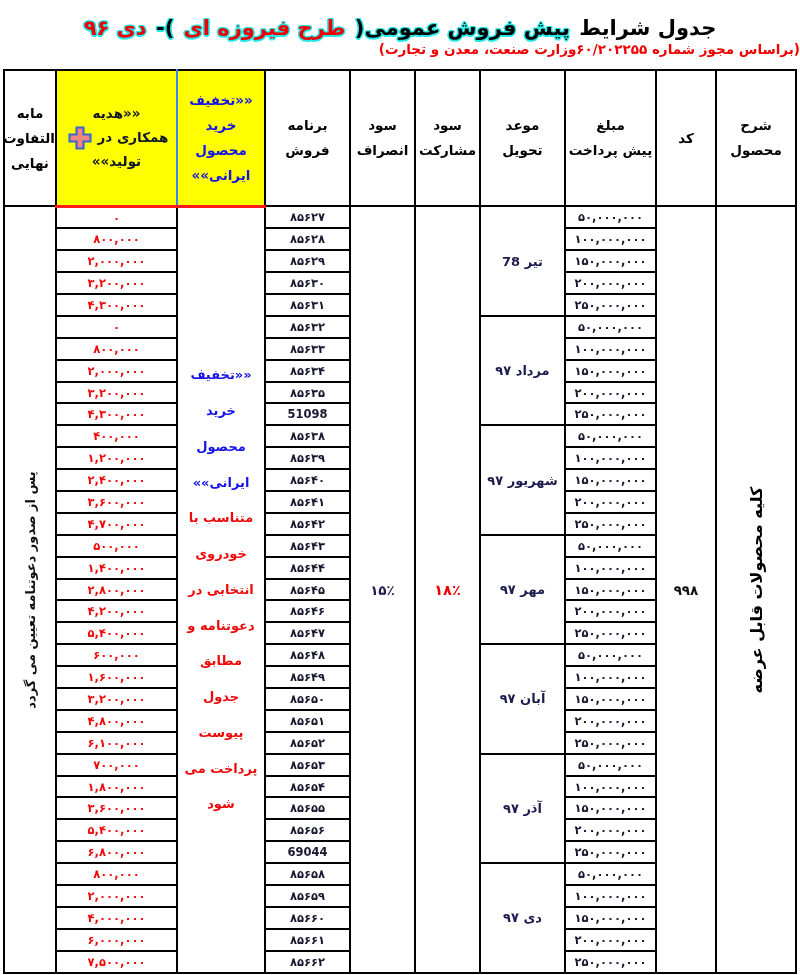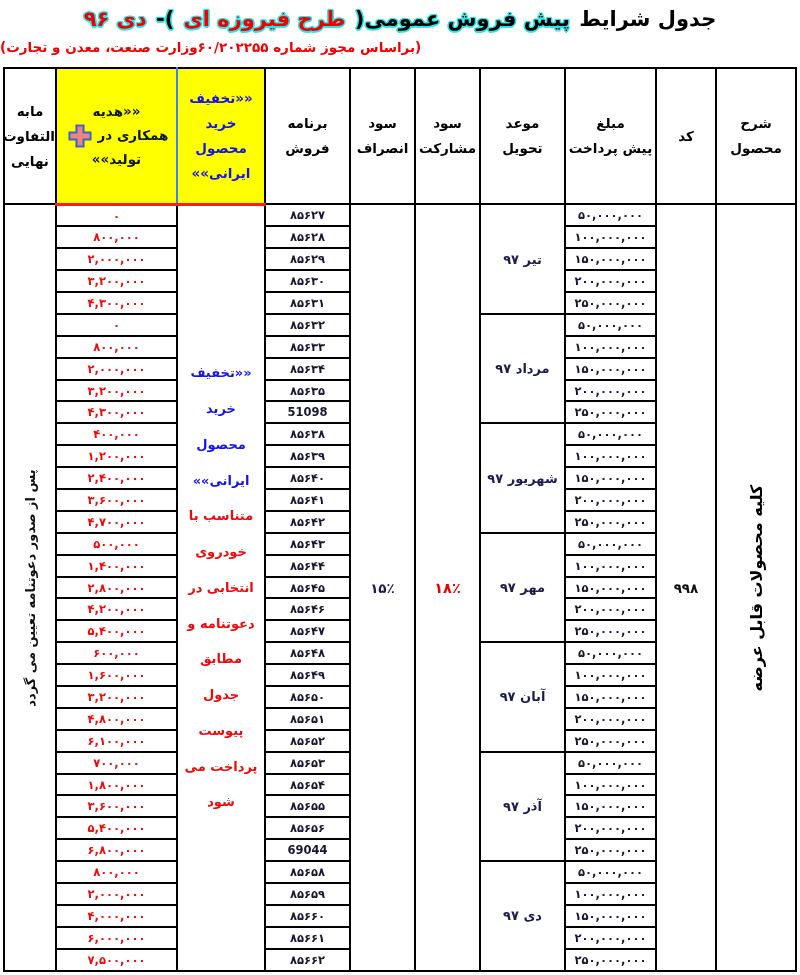--- a/index.html
+++ b/index.html
@@ -4,36 +4,36 @@
 <style>
   * { box-sizing: border-box; margin: 0; padding: 0; }
   html, body { width: 800px; height: 975px; overflow: hidden; }
   body {
     font-family: "DejaVu Sans", "Liberation Sans", sans-serif;
     background: #ffffff;
     direction: rtl;
   }
   .page-title {
     text-align: center;
-    padding-top: 7px;
+    padding-top: 16px;
     font-size: 21px;
     font-weight: bold;
     color: #000;
     letter-spacing: 0;
   }
   .page-title span { margin: 0 1px; }
   .glow {
     text-shadow: -1.5px 0 0 #27e8e8, 1.5px 0 0 #27e8e8, 0 -1.5px 0 #27e8e8,
                  0 1.5px 0 #27e8e8, -1px -1px 0 #27e8e8, 1px 1px 0 #27e8e8,
                  -1px 1px 0 #27e8e8, 1px -1px 0 #27e8e8;
   }
   .red-txt { color: #f00000; }
   .page-subtitle {
-    text-align: left;
-    margin-top: 8px;
+    text-align: right;
+    margin-top: 1px;
     font-size: 13.5px;
     font-weight: bold;
     color: #f00000;
   }
   table.main {
     border-collapse: collapse;
     table-layout: fixed;
     width: 792px;
     margin: 12px auto 0;
   }
@@ -156,21 +156,21 @@
 نهایی</th>
     </tr>
   </thead>
   <tbody id="tbody">
       <tr class="group-start">
         <td class="vertical product-cell" rowspan="35">
           <span class="vert">کلیه محصولات قابل عرضه</span>
         </td>
         <td class="code-cell" rowspan="35">۹۹۸</td>
         <td class="prepay">۵۰,۰۰۰,۰۰۰</td>
-        <td class="month-cell" rowspan="5">تیر ۹۷</td>
+        <td class="month-cell" rowspan="5">تیر 78</td>
         <td class="pct-red" rowspan="35">۱۸٪</td>
         <td class="pct-navy" rowspan="35">۱۵٪</td>
         <td class="plan">۸۵۶۲۷</td>
         <td class="discount-cell" rowspan="35"><span class="disc-blue">««تخفیف خرید محصول ایرانی»»</span> <span class="disc-red">متناسب با خودروی انتخابی در دعوتنامه و مطابق جدول پیوست پرداخت می شود</span></td>
         <td class="gift">۰</td>
         <td class="vertical final-cell" rowspan="35">
           <span class="vert">پس از صدور دعوتنامه تعیین می گردد</span>
         </td>
       </tr>
       <tr>

